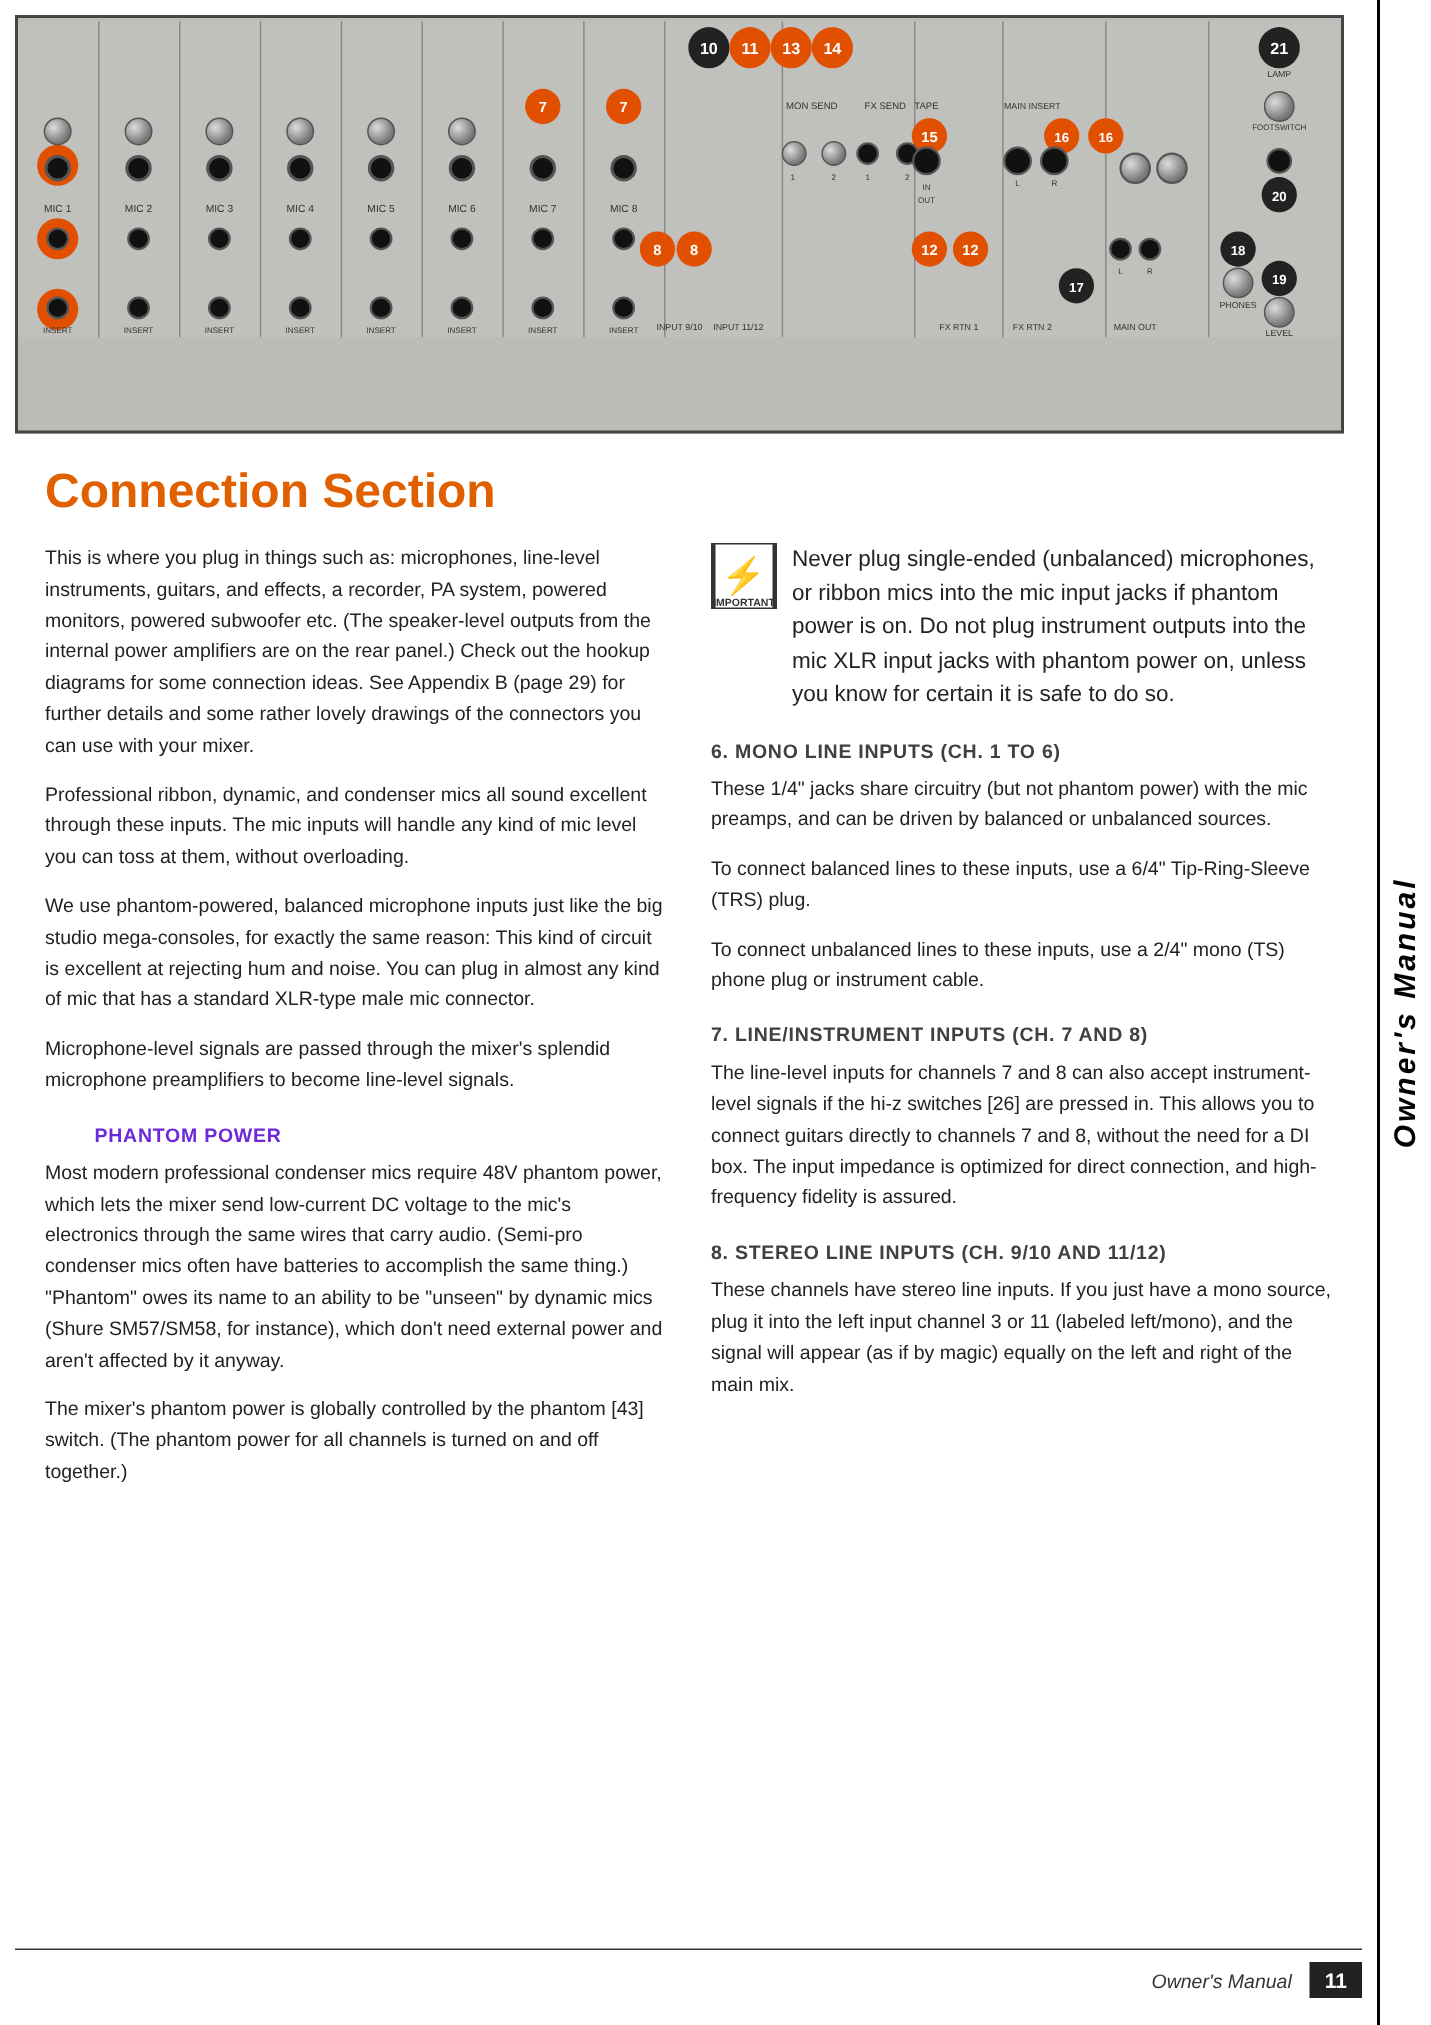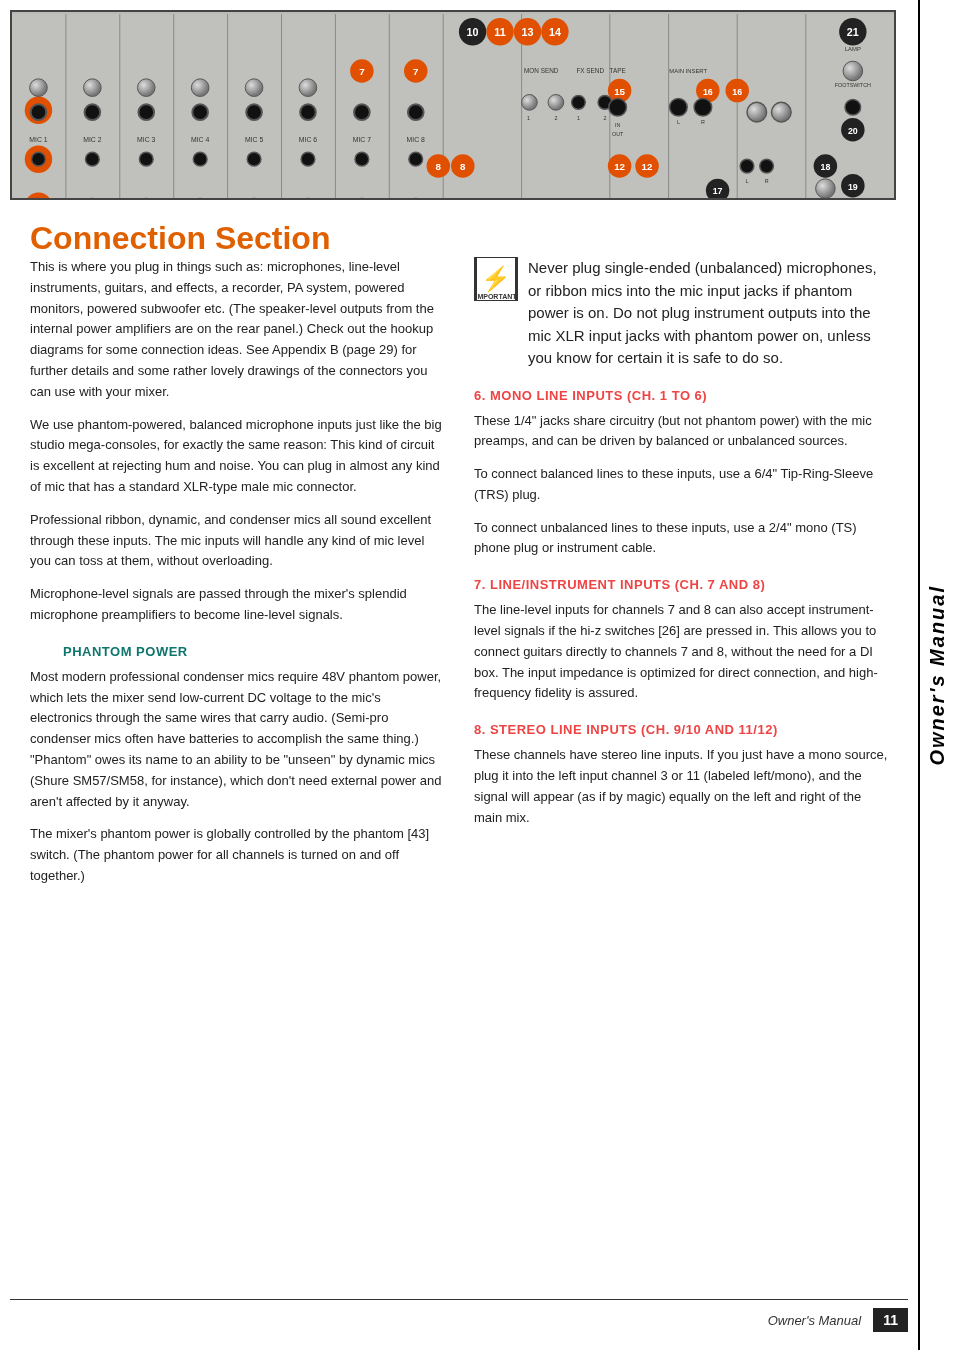--- a/index.html
+++ b/index.html
@@ -46,20 +46,21 @@
 
     
     .content-section {
       padding: 20px 30px 10px 30px;
     }
 
     .page-title {
       color: #e06000;
       font-size: 32px;
       font-weight: bold;
+      margin-bottom: 16px;
       border-bottom: 0px;
     }
 
     .two-col {
       display: flex;
       gap: 30px;
     }
 
     .col-left {
       flex: 1;
@@ -70,30 +71,30 @@
     }
 
     .body-text {
       font-size: 13px;
       line-height: 1.6;
       color: #222;
       margin-bottom: 12px;
     }
 
     .section-heading {
-      color: #ef4444;
+      color: #404040;
       font-size: 13px;
       font-weight: bold;
       text-transform: uppercase;
       margin: 18px 0 8px 0;
       letter-spacing: 0.5px;
     }
 
     .section-heading.dark {
-      color: #0f766e;
+      color: #6d28d9;
       padding-left: 33px;
     }
 
     .warning-box {
       display: flex;
       align-items: flex-start;
       gap: 10px;
       margin-bottom: 14px;
     }
 
@@ -147,21 +148,21 @@
   </style>
 </head>
 <body>
 
 <div class="sidebar">
   <span class="sidebar-text">Owner's Manual</span>
 </div>
 
 <div class="main-content">
 
-  <div style="margin: 10px 22px 0 10px; border: 2px solid #444; height: 190px; background: #bbbbb8; overflow: hidden; position: relative;">
+  <div style="margin: 10px 22px 0 10px; border: 2px solid #444; height: 279px; background: #bbbbb8; overflow: hidden; position: relative;">
     <svg width="100%" height="215" viewBox="0 0 900 215" xmlns="http://www.w3.org/2000/svg">
 
       <rect width="900" height="215" fill="#c0c0bc"></rect>
 
       <line x1="55" y1="0" x2="55" y2="215" stroke="#888" stroke-width="1"></line>
       <line x1="110" y1="0" x2="110" y2="215" stroke="#888" stroke-width="1"></line>
       <line x1="165" y1="0" x2="165" y2="215" stroke="#888" stroke-width="1"></line>
       <line x1="220" y1="0" x2="220" y2="215" stroke="#888" stroke-width="1"></line>
       <line x1="275" y1="0" x2="275" y2="215" stroke="#888" stroke-width="1"></line>
       <line x1="330" y1="0" x2="330" y2="215" stroke="#888" stroke-width="1"></line>
@@ -355,22 +356,22 @@
   </div>
 
   <div class="content-section">
     <h1 class="page-title">Connection Section</h1>
 
     <div class="two-col">
 
       <div class="col-left">
         <p class="body-text">This is where you plug in things such as: microphones, line-level instruments, guitars, and effects, a recorder, PA system, powered monitors, powered subwoofer etc. (The speaker-level outputs from the internal power amplifiers are on the rear panel.) Check out the hookup diagrams for some connection ideas. See Appendix B (page 29) for further details and some rather lovely drawings of the connectors you can use with your mixer.</p>
 
+        <p class="body-text">Professional ribbon, dynamic, and condenser mics all sound excellent through these inputs. The mic inputs will handle any kind of mic level you can toss at them, without overloading.</p>
         <p class="body-text">We use phantom-powered, balanced microphone inputs just like the big studio mega-consoles, for exactly the same reason: This kind of circuit is excellent at rejecting hum and noise. You can plug in almost any kind of mic that has a standard XLR-type male mic connector.</p>
-        <p class="body-text">Professional ribbon, dynamic, and condenser mics all sound excellent through these inputs. The mic inputs will handle any kind of mic level you can toss at them, without overloading.</p>
         <p class="body-text">Microphone-level signals are passed through the mixer's splendid microphone preamplifiers to become line-level signals.</p>
 
         <h2 class="section-heading dark">PHANTOM POWER</h2>
         <p class="body-text">Most modern professional condenser mics require 48V phantom power, which lets the mixer send low-current DC voltage to the mic's electronics through the same wires that carry audio. (Semi-pro condenser mics often have batteries to accomplish the same thing.) "Phantom" owes its name to an ability to be "unseen" by dynamic mics (Shure SM57/SM58, for instance), which don't need external power and aren't affected by it anyway.</p>
         <p class="body-text">The mixer's phantom power is globally controlled by the phantom [43] switch. (The phantom power for all channels is turned on and off together.)</p>
       </div>
 
       <div class="col-right">
 
         <div class="warning-box">

